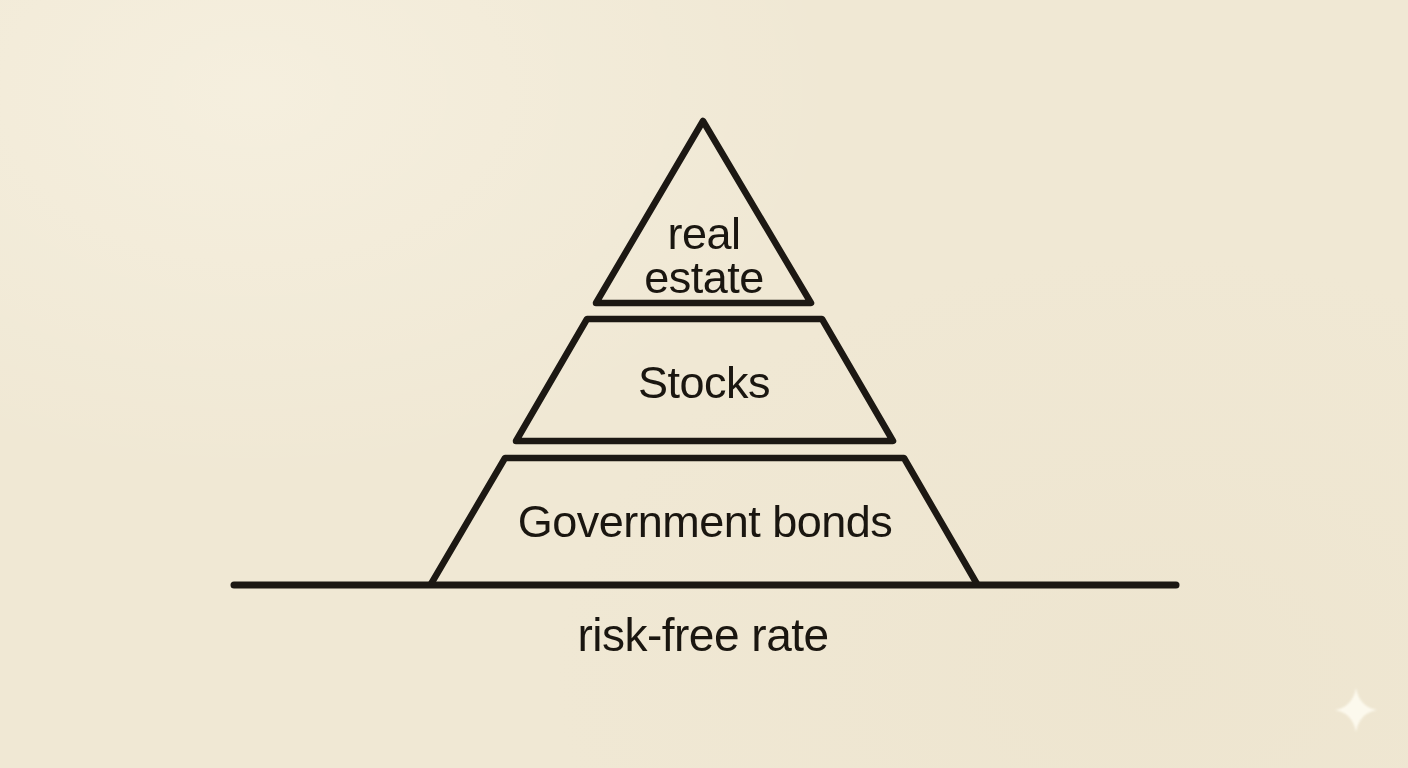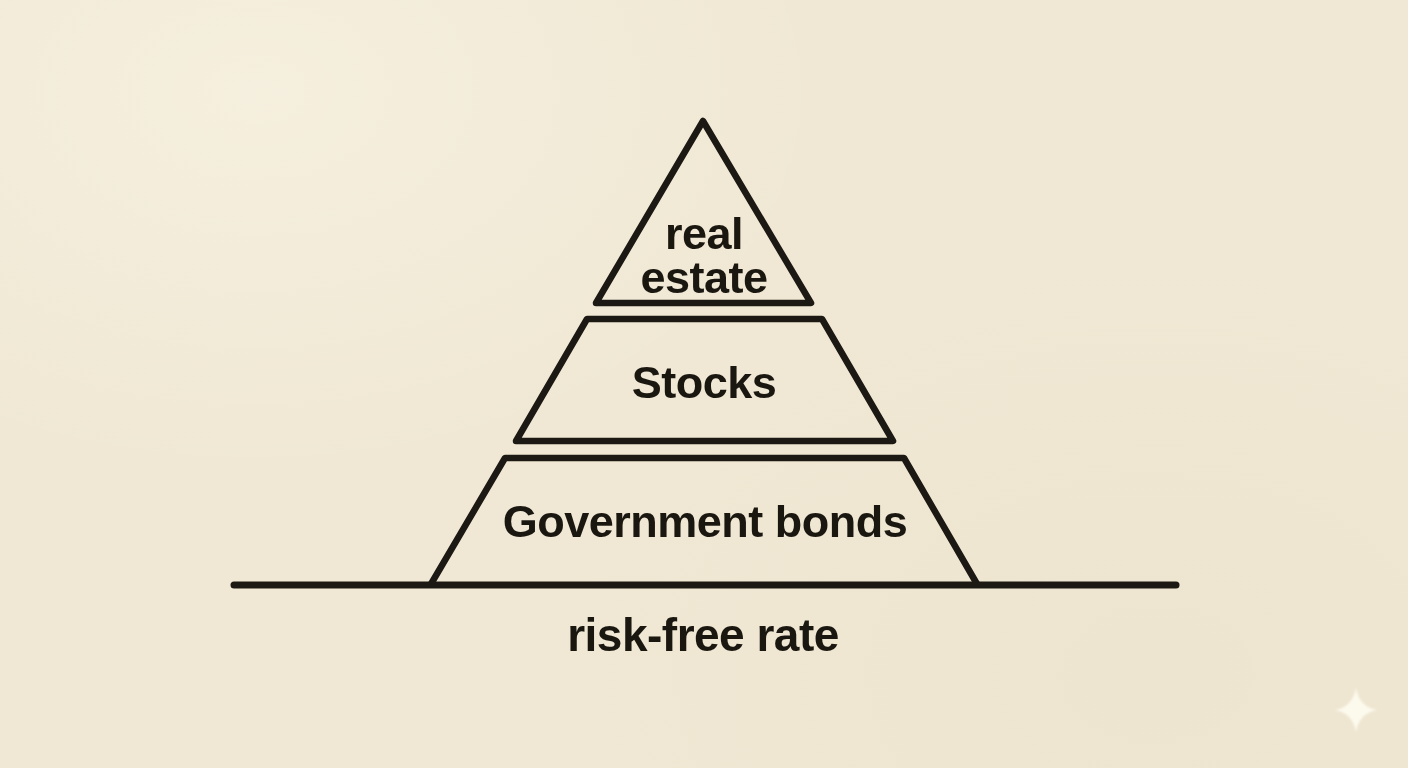--- a/index.html
+++ b/index.html
@@ -13,21 +13,20 @@
     background:
       radial-gradient(900px 600px at 18% 12%, rgba(255,252,242,0.35), rgba(255,252,242,0) 65%),
       radial-gradient(1000px 700px at 82% 88%, rgba(233,223,199,0.35), rgba(233,223,199,0) 60%),
       #f0e8d4;
     font-family: "Liberation Sans", sans-serif;
   }
   .stage {
     position: relative;
     width: 1408px;
     height: 584px;
-    font-weight: bold;
   }
   svg.diagram {
     position: absolute;
     inset: 0;
     display: block;
   }
   text.tier-label {
     font-family: "Liberation Sans", sans-serif;
     font-size: 45px;
     letter-spacing: -0.5px;

